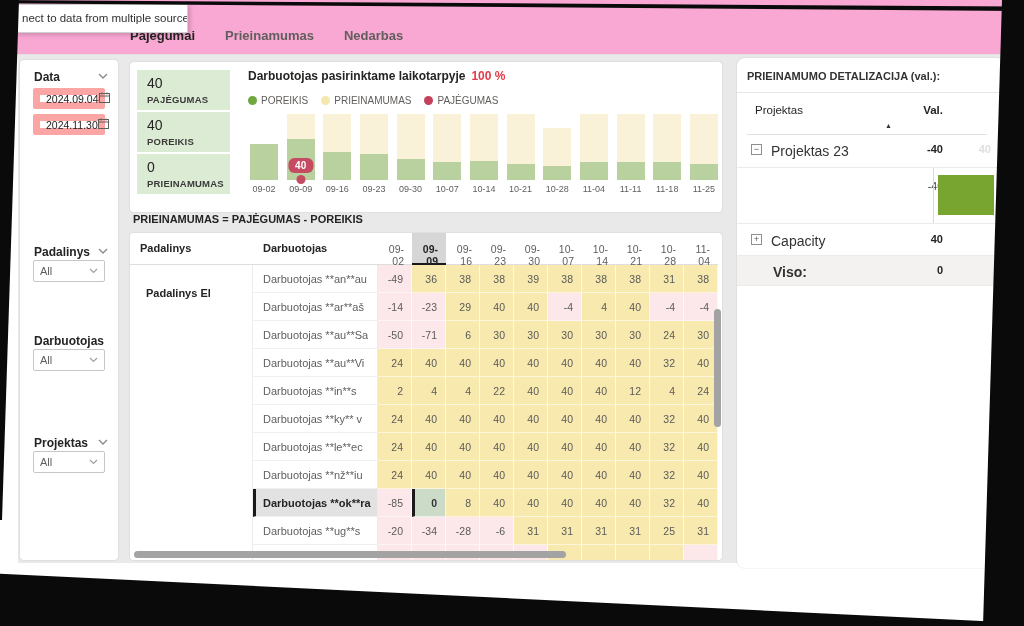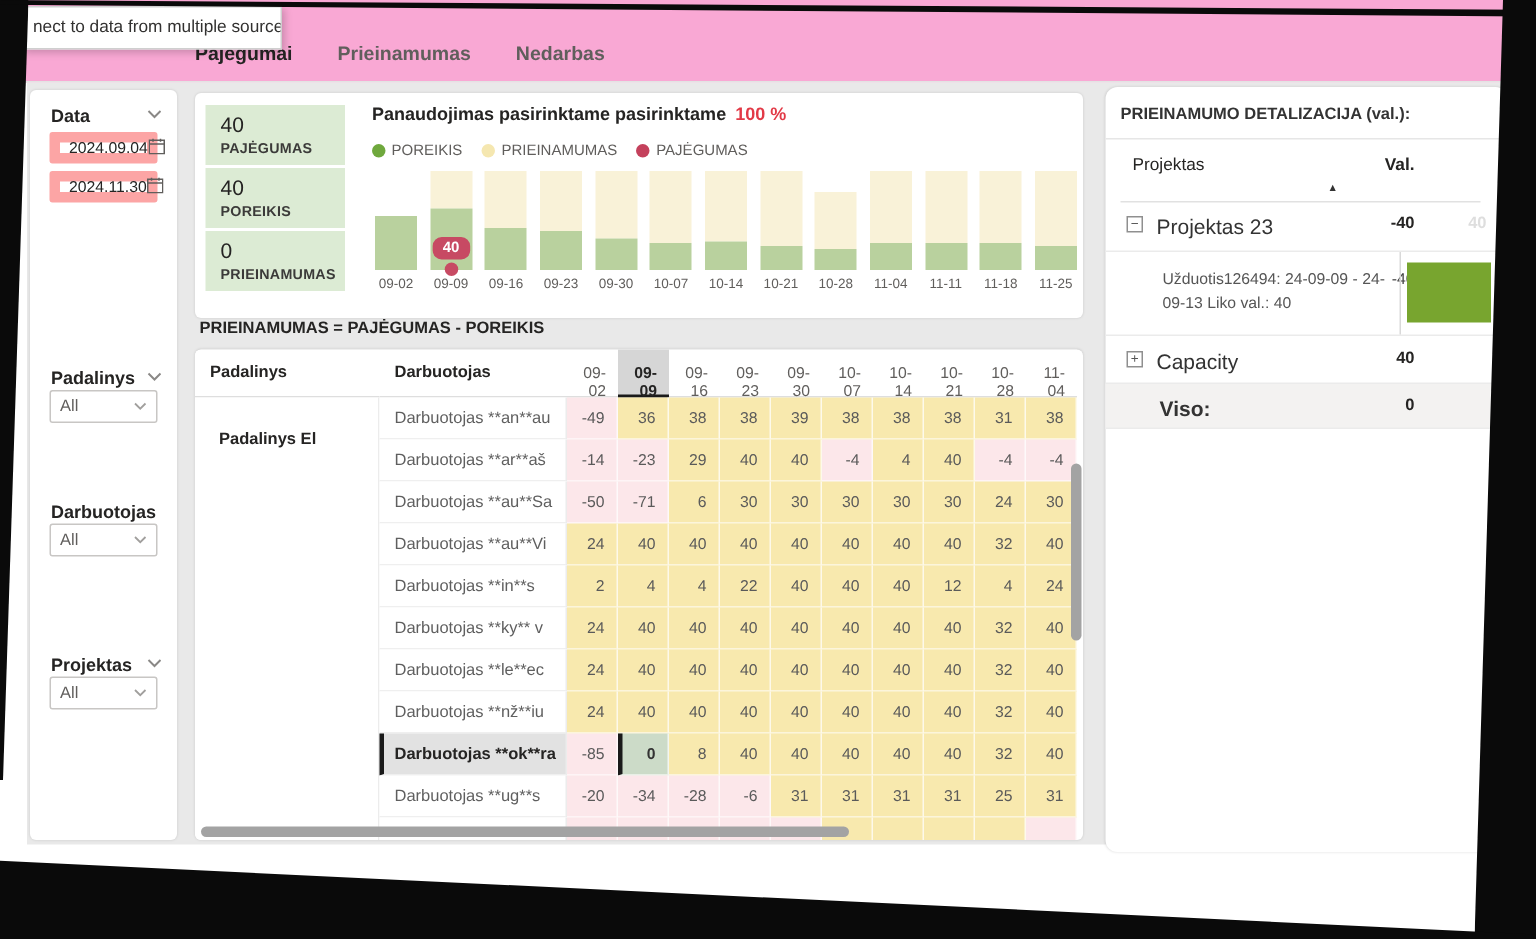--- a/index.html
+++ b/index.html
@@ -215,21 +215,21 @@
         <div class="tile">
           <div class="tile-val">40</div>
           <div class="tile-lab">POREIKIS</div>
         </div>
         <div class="tile">
           <div class="tile-val">0</div>
           <div class="tile-lab">PRIEINAMUMAS</div>
         </div>
       </div>
     <div class="chart-title">
-      <span>Panaudojimas pasirinktame pasirinktame</span><span class="pct">100 %</span>
+      <span>Darbuotojas pasirinktame laikotarpyje</span><span class="pct">100 %</span>
     </div>
     <div class="legend" id="legend">
         <div class="legend-item">
           <span class="legend-dot" style="background: rgb(111, 168, 61);"></span>
           <span>POREIKIS</span>
         </div>
         <div class="legend-item">
           <span class="legend-dot" style="background: rgb(245, 231, 176);"></span>
           <span>PRIEINAMUMAS</span>
         </div>
@@ -487,21 +487,20 @@
     </div>
     <div class="d-div2"></div>
     <div id="detail-rows">
         <div class="d-row" style="top: 76px; height: 34px;">
           <div class="expander" style="top: 10px;">−</div>
           <span class="d-label" style="top: 9px;">Projektas 23</span>
           <span class="d-value" style="top: 9px;">-40</span>
           <span class="d-ghost" style="top: 9px;">40</span>
         </div>
         <div class="d-row" style="top: 110px; height: 56px;">
-          <span class="d-child-label" style="top: 10px;">Užduotis126494: 24-09-09 - 24-09-13 Liko val.: 40</span>
           <span class="d-child-val" style="top: 12px;">-40</span>
           <div class="d-barzone">
             <div class="d-greenbar" style="background: rgb(120, 165, 47);"></div>
           </div>
         </div>
         <div class="d-row" style="top: 166px; height: 32px;">
           <div class="expander" style="top: 10px;">+</div>
           <span class="d-label" style="top: 9px;">Capacity</span>
           <span class="d-value" style="top: 9px;">40</span>
         </div>

